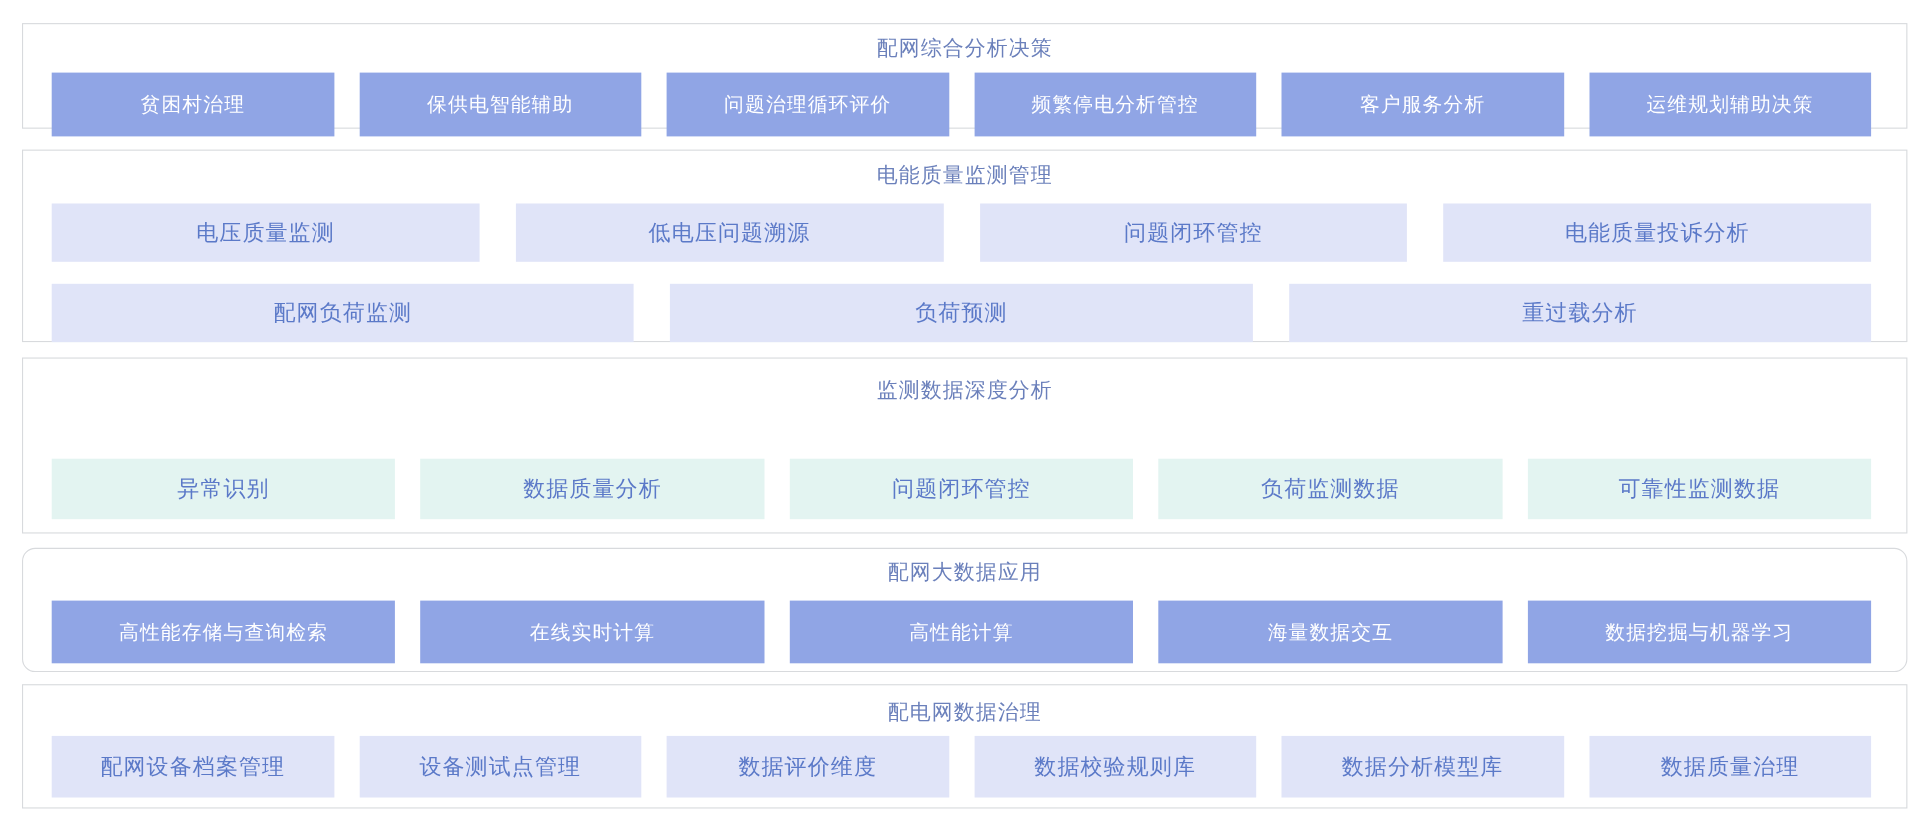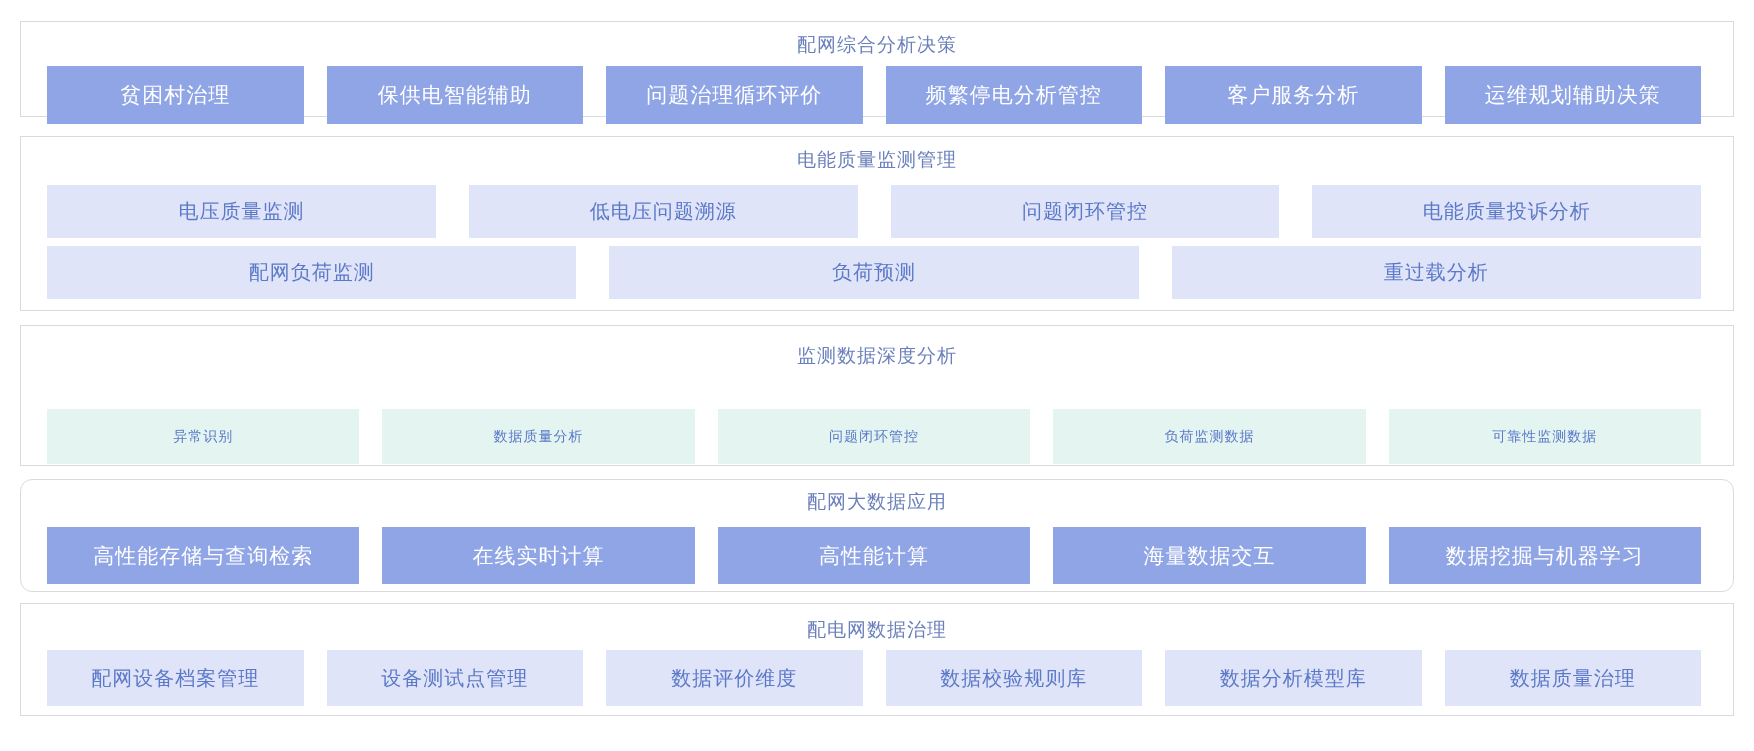--- a/index.html
+++ b/index.html
@@ -48,42 +48,41 @@
     display:flex;
     align-items:center;
     justify-content:center;
     letter-spacing:1px;
     white-space:nowrap;
     cursor:pointer;
   }
   .tile.solid{
     background:var(--c-solid);
     color:var(--c-tile_text_on_solid);
-    font-size:21px;
+    font-size:18px;
   }
   .tile.lavender{
     background:var(--c-lavender);
     color:var(--c-tile_text_on_light);
     font-size:20px;
   }
   .tile.mint{
     background:var(--c-mint);
     color:var(--c-tile_text_on_light);
-    font-size:14px;
-    margin-top:28px;
+    font-size:20px;
   }
   
   .s1{margin-top:21px;height:96px;}
   .s1 .section-title{margin:13px 0 11px;}
   .s1 .tile{height:58px;}
   .s2{margin-top:19px;height:175px;}
   .s2 .section-title{margin:13px 0 15px;}
-  .s2 .row{margin-bottom:8px;gap:33px;}
+  .s2 .row{margin-bottom:20px;gap:33px;}
   .s2 .tile{height:53px;}
-  .s3{margin-top:14px;height:141px;}
+  .s3{margin-top:14px;height:160px;gap:36px;}
   .s3 .section-title{margin:20px 0 15px;}
   .s3 .tile{height:55px;}
   .s4{margin-top:13px;height:113px;border-radius:12px;}
   .s4 .section-title{margin:12px 0 15px;}
   .s4 .tile{height:57px;}
   .s5{margin-top:11px;height:113px;}
   .s5 .section-title{margin:16px 0 10px;}
   .s5 .tile{height:56px;}
 </style>
 </head>

